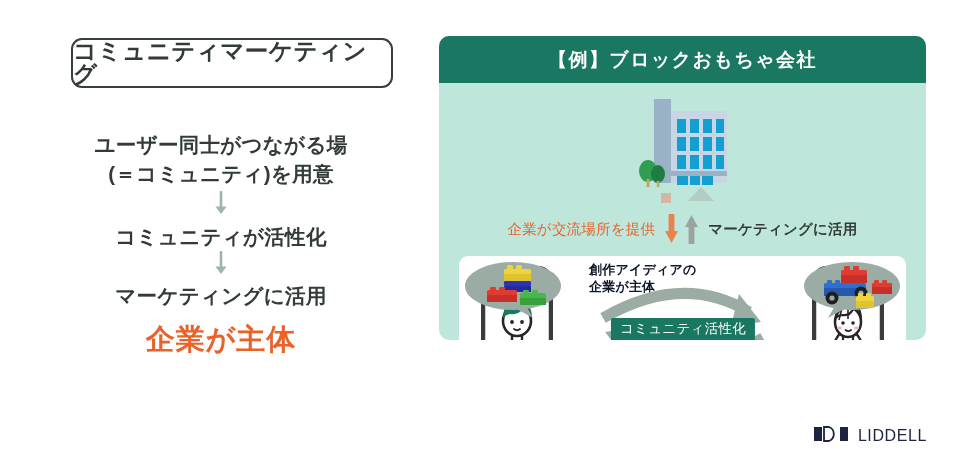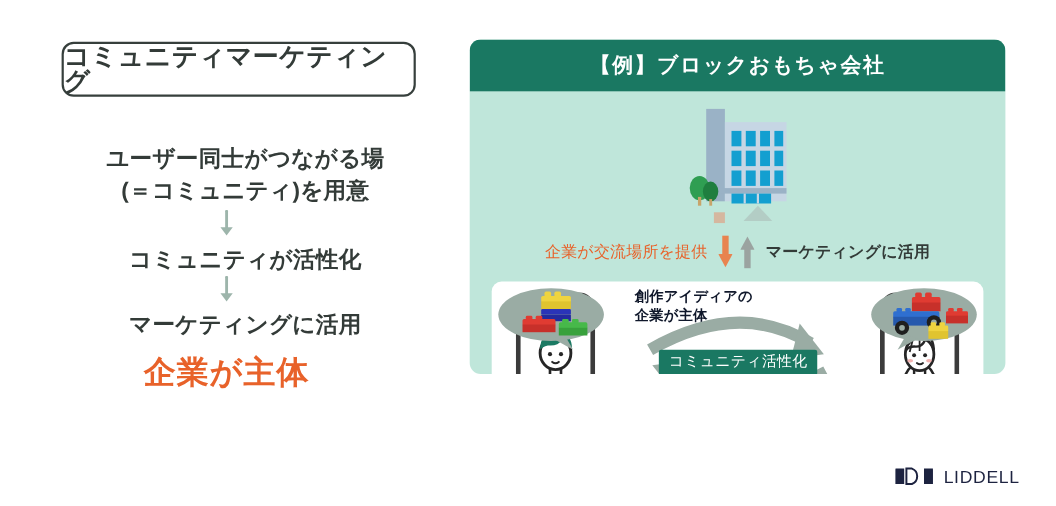--- a/index.html
+++ b/index.html
@@ -12,21 +12,21 @@
     height: 460px;
     position: relative;
     overflow: hidden;
     font-family: "Liberation Sans", "DejaVu Sans", sans-serif;
     color: #333b38;
   }
 
   
   #left-column {
     position: absolute;
-    left: 1px;
+    left: 16px;
     top: 0;
     width: 410px;
     height: 368px;
   }
 
   #concept-title-box {
     position: absolute;
     left: 55px;
     top: 38px;
     width: 322px;
@@ -49,21 +49,20 @@
   .flow-line {
     position: absolute;
     width: 410px;
     left: 0;
     text-align: center;
     font-size: 20.5px;
     font-weight: bold;
     color: #333b38;
     letter-spacing: 0.3px;
     line-height: 1.42;
-    margin-left: 17px;
   }
   #flow-step-1 { top: 130px; }
   #flow-step-2 { top: 222px; }
   #flow-step-3 { top: 281px; }
 
   #flow-conclusion {
     position: absolute;
     width: 410px;
     left: 0;
     top: 322px;
@@ -83,21 +82,21 @@
     display: flex;
     align-items: center;
     justify-content: center;
   }
   #flow-arrow-1 { top: 190px; }
   #flow-arrow-2 { top: 250px; }
 
   
   #example-panel {
     position: absolute;
-    left: 427px;
+    left: 439px;
     top: 36px;
     width: 487px;
     height: 304px;
     border-radius: 10px;
     background: #bfe6da;
     overflow: hidden;
   }
   #example-panel-header {
     height: 47px;
     background: #1a7862;

